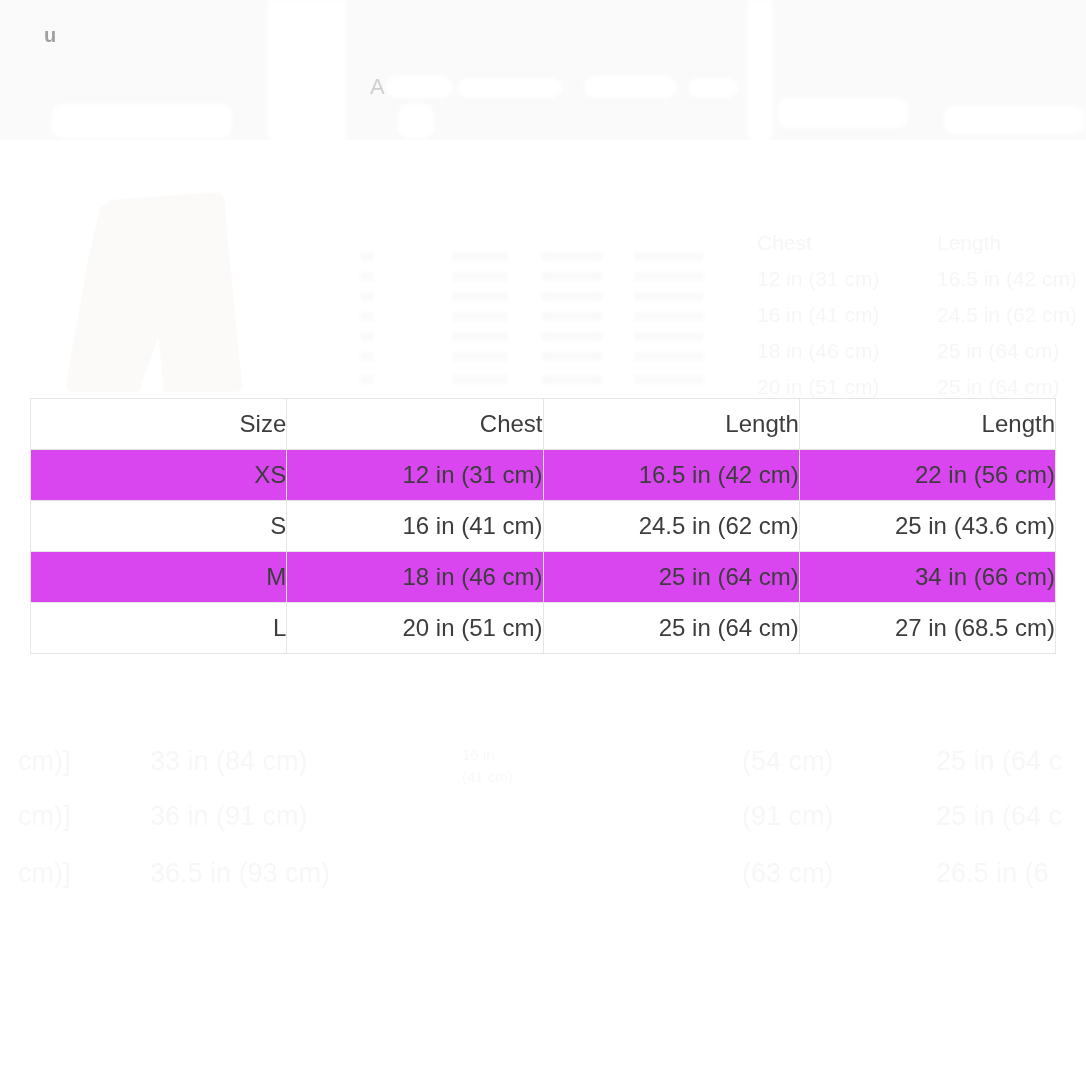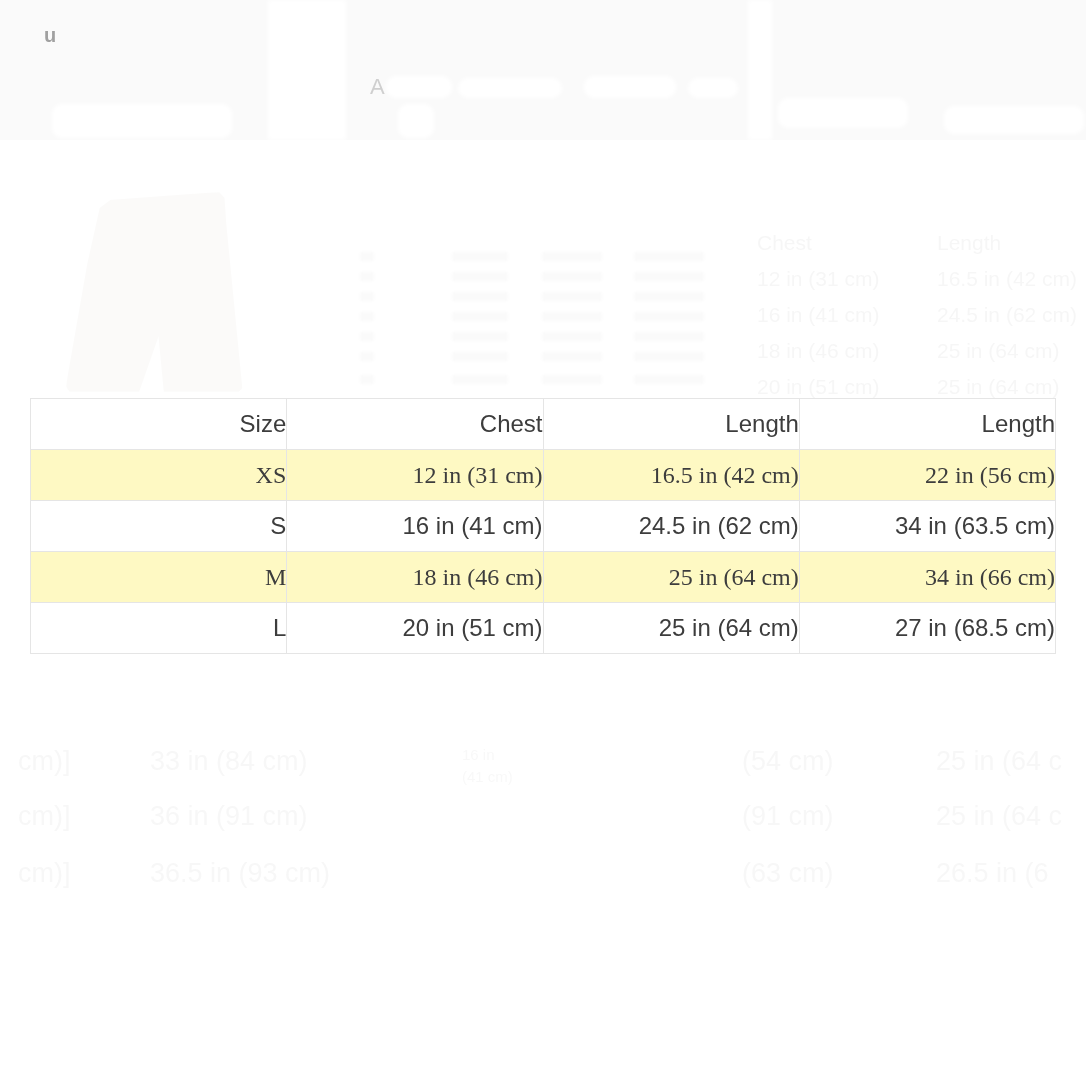--- a/index.html
+++ b/index.html
@@ -74,21 +74,21 @@
     border: 1px solid #e5e5e5;
     height: 50px;
     padding: 0 0 0 9px;
     text-align: right;
     vertical-align: middle;
     font-weight: normal;
     overflow: hidden;
     white-space: nowrap;
   }
   .size-table th { background: #ffffff; font-weight: 500; }
-  .size-table tr.striped td { background: #fef9c3; font-family: Liberation Serif, serif; }
+  .size-table tr.striped td { background: #d946ef; }
   .size-table tr.plain td { background: #ffffff; }
 </style>
 </head>
 <body>
 
 <div class="stage">
 
   <div class="top-band">
     <div class="white-blob" style="left:268px; top:0; width:78px; height:140px; border-radius:0;"></div>
     <div class="white-blob" style="left:748px; top:0; width:24px; height:140px; border-radius:0;"></div>
@@ -169,21 +169,21 @@
       <tr class="striped">
         <td>XS</td>
         <td>12 in (31 cm)</td>
         <td>16.5 in (42 cm)</td>
         <td>22 in (56 cm)</td>
       </tr>
       <tr class="plain">
         <td>S</td>
         <td>16 in (41 cm)</td>
         <td>24.5 in (62 cm)</td>
-        <td>34 in (63.5 cm)</td>
+        <td>25 in (43.6 cm)</td>
       </tr>
       <tr class="striped">
         <td>M</td>
         <td>18 in (46 cm)</td>
         <td>25 in (64 cm)</td>
         <td>34 in (66 cm)</td>
       </tr>
       <tr class="plain">
         <td>L</td>
         <td>20 in (51 cm)</td>

